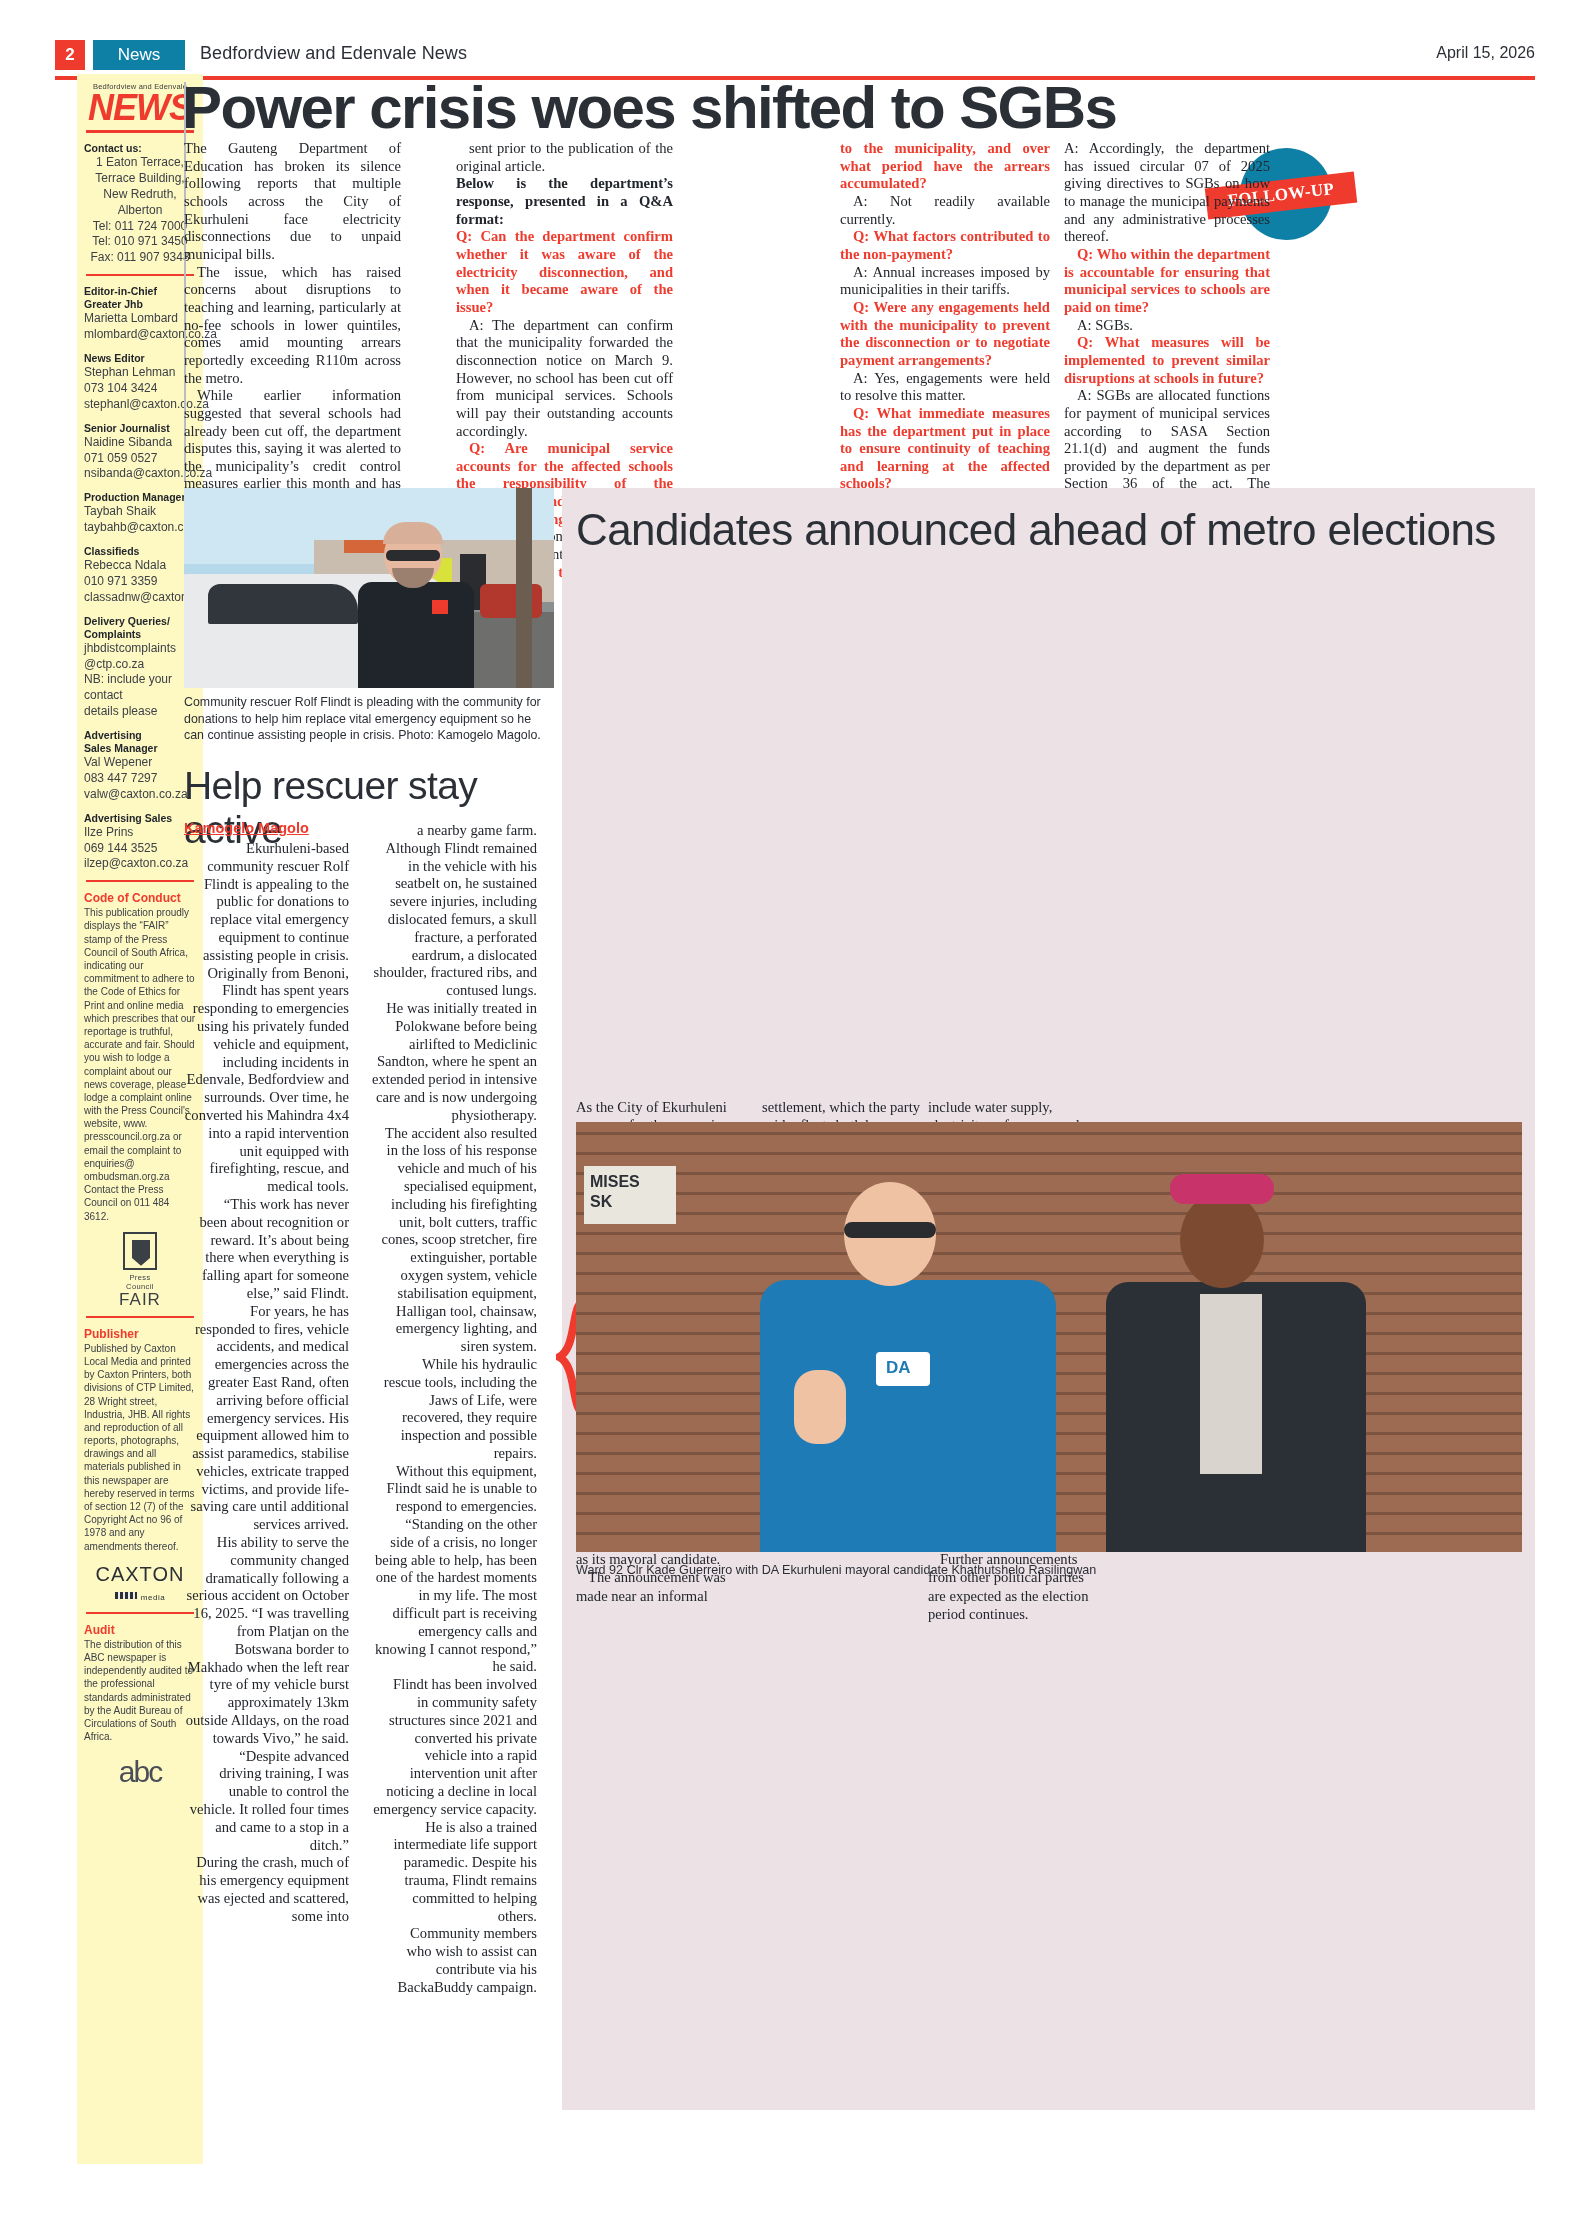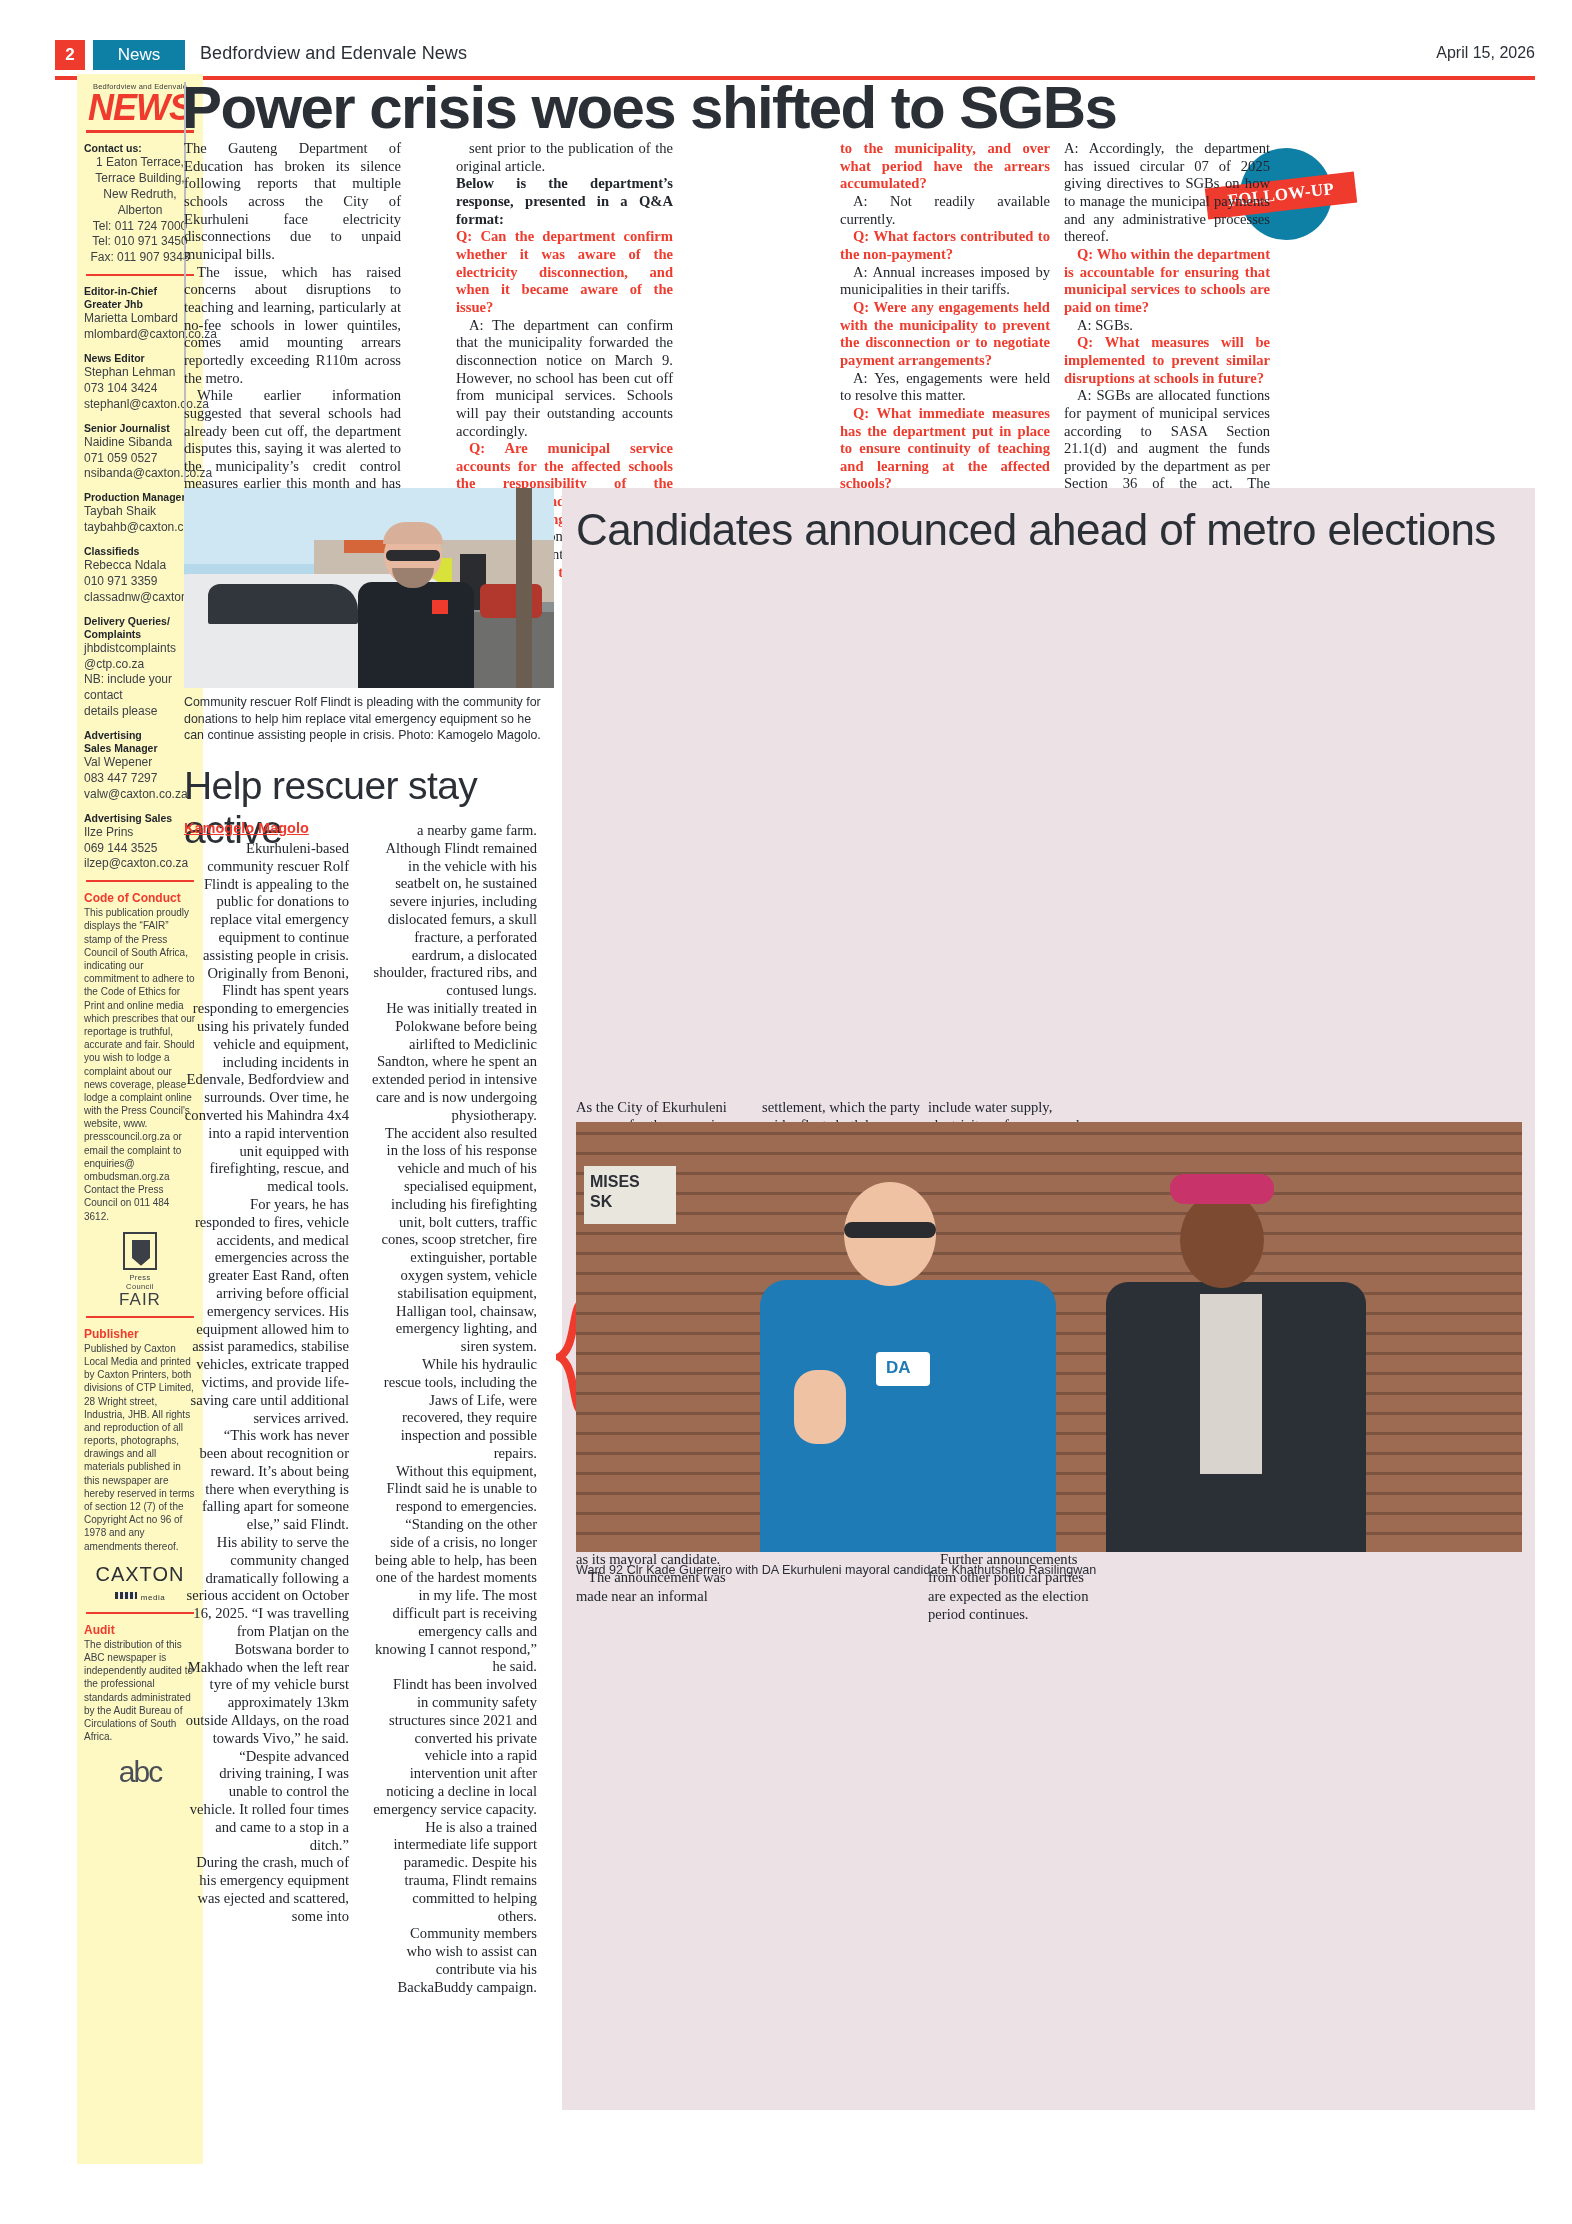--- a/index.html
+++ b/index.html
@@ -327,22 +327,22 @@
     </div>
   </div>
   <div class="cap1">Community rescuer Rolf Flindt is pleading with the community for donations to help him replace vital emergency equipment so he can continue assisting people in crisis. Photo: Kamogelo Magolo.</div>
 
   <div class="hr-head">Help rescuer stay active</div>
   <div class="byline">Kamogelo Magolo</div>
   <div class="s2">
     <div class="col c1">
       <p class="noind">Ekurhuleni-based community rescuer Rolf Flindt is appealing to the public for donations to replace vital emergency equipment to continue assisting people in crisis.</p>
       <p>Originally from Benoni, Flindt has spent years responding to emergencies using his privately funded vehicle and equipment, including incidents in Edenvale, Bedfordview and surrounds. Over time, he converted his Mahindra 4x4 into a rapid intervention unit equipped with firefighting, rescue, and medical tools.</p>
+      <p>“This work has never been about recognition or reward. It’s about being there when everything is falling apart for someone else,” said Flindt.</p>
       <p>For years, he has responded to fires, vehicle accidents, and medical emergencies across the greater East Rand, often arriving before official emergency services. His equipment allowed him to assist paramedics, stabilise vehicles, extricate trapped victims, and provide life-saving care until additional services arrived.</p>
-      <p>“This work has never been about recognition or reward. It’s about being there when everything is falling apart for someone else,” said Flindt.</p>
       <p>His ability to serve the community changed dramatically following a serious accident on October 16, 2025. “I was travelling from Platjan on the Botswana border to Makhado when the left rear tyre of my vehicle burst approximately 13km outside Alldays, on the road towards Vivo,” he said.</p>
       <p>“Despite advanced driving training, I was unable to control the vehicle. It rolled four times and came to a stop in a ditch.”</p>
       <p>During the crash, much of his emergency equipment was ejected and scattered, some into</p>
     </div>
     <div class="col c2">
       <p class="noind">a nearby game farm. Although Flindt remained in the vehicle with his seatbelt on, he sustained severe injuries, including dislocated femurs, a skull fracture, a perforated eardrum, a dislocated shoulder, fractured ribs, and contused lungs.</p>
       <p>He was initially treated in Polokwane before being airlifted to Mediclinic Sandton, where he spent an extended period in intensive care and is now undergoing physiotherapy.</p>
       <p>The accident also resulted in the loss of his response vehicle and much of his specialised equipment, including his firefighting unit, bolt cutters, traffic cones, scoop stretcher, fire extinguisher, portable oxygen system, vehicle stabilisation equipment, Halligan tool, chainsaw, emergency lighting, and siren system.</p>
       <p>While his hydraulic rescue tools, including the Jaws of Life, were recovered, they require inspection and possible repairs.</p>
       <p>Without this equipment, Flindt said he is unable to respond to emergencies.</p>

